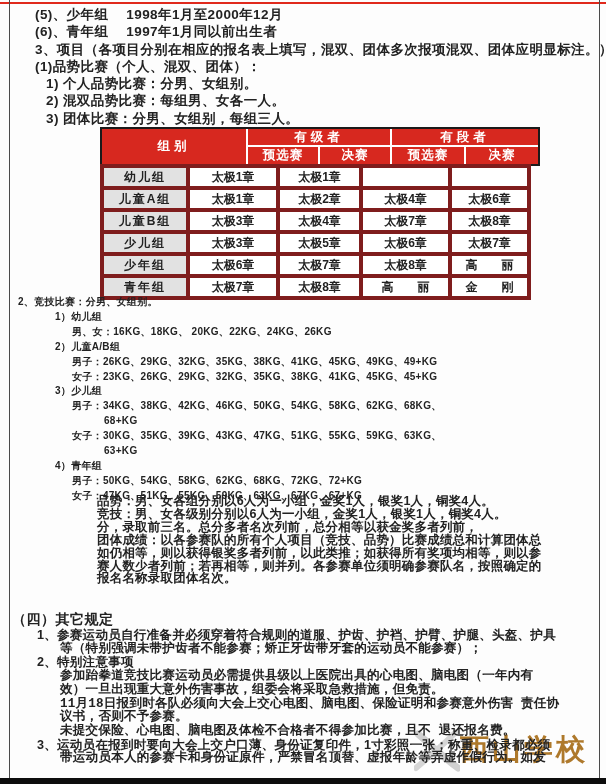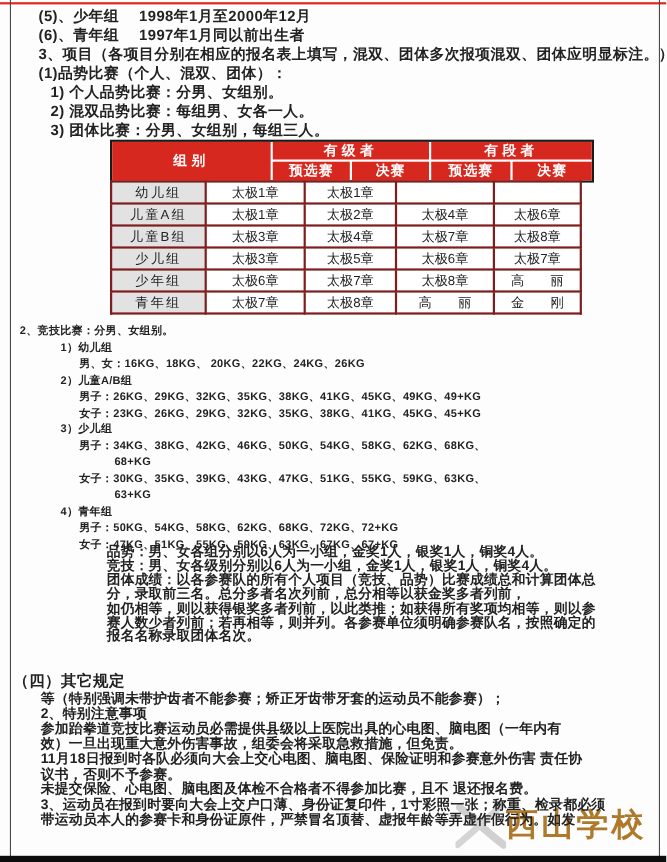--- a/index.html
+++ b/index.html
@@ -36,43 +36,43 @@
   }
   .hc.group{width:144px;}
   .hgrp{display:flex;flex-direction:column;gap:2px;}
   .hgrp.g1{width:142px;}
   .hgrp.g2{flex:1;}
   .hc.span-top{height:16px;text-align:right;}
   .hsub{display:flex;gap:2px;flex:1;}
   .hsub .hc{flex:1;letter-spacing:1px;}
   .tbody{border-collapse:collapse;margin-top:-2px;table-layout:fixed;width:427px;}
   .tbody td{
-    border:2px solid #7f1d1d;height:18px;
+    border:4px solid #7f1d1d;height:18px;
     text-align:center;vertical-align:middle;
-    font-size:12px;font-weight:normal;padding:0;
+    font-size:12px;font-weight:bold;padding:0;
     background:#ffffff;white-space:pre;
   }
   .tbody tr td:first-child{background:#e2e2e2;letter-spacing:2px;}
   .tbody{border:2px solid #1a1a1a;}
 
   
   .sec-b1{position:absolute;left:18px;top:295px;font-size:10px;line-height:14.9px;letter-spacing:0.3px;z-index:2;}
   .b1{margin-left:25px;}
   .b2{margin-left:37px;}
   .b3{margin-left:54px;}
   .b4{margin-left:86px;}
 
   
   .sec-b2{position:absolute;left:97px;top:495px;font-size:12.5px;line-height:12.9px;letter-spacing:0.2px;z-index:2;}
   .m1{margin-left:36px;}
 
   
   .sec-c-heading{position:absolute;left:12px;top:611px;font-size:14px;letter-spacing:0.5px;z-index:2;}
   .sec-c{position:absolute;left:37px;top:629px;font-size:12.6px;line-height:13.7px;letter-spacing:0.2px;z-index:2;}
-  .c1{}
+  .c1{margin-left:23px;font-family:Liberation Mono, monospace;}
 
   
   .watermark{
     position:absolute;left:414px;top:728px;z-index:1;
     display:flex;align-items:center;opacity:0.85;
   }
   .watermark-text{
     font-size:29px;color:#a16207;letter-spacing:3px;font-weight:bold;white-space:pre;
   }
 </style>
@@ -190,29 +190,30 @@
     <div class="ln b3">女子：30KG、35KG、39KG、43KG、47KG、51KG、55KG、59KG、63KG、</div>
     <div class="ln b4">63+KG</div>
     <div class="ln b2">4）青年组</div>
     <div class="ln b3">男子：50KG、54KG、58KG、62KG、68KG、72KG、72+KG</div>
     <div class="ln b3">女子：47KG、51KG、55KG、59KG、63KG、67KG、67+KG</div>
   </div>
 
   <div class="sec-b2">
     <div class="ln">品势：男、女各组分别以6人为一小组，金奖1人，银奖1人，铜奖4人。</div>
     <div class="ln">竞技：男、女各级别分别以6人为一小组，金奖1人，银奖1人，铜奖4人。</div>
+    <div class="ln">分，录取前三名。总分多者名次列前，总分相等以获金奖多者列前，</div>
     <div class="ln">团体成绩：以各参赛队的所有个人项目（竞技、品势）比赛成绩总和计算团体总</div>
-    <div class="ln">分，录取前三名。总分多者名次列前，总分相等以获金奖多者列前，</div>
     <div class="ln">如仍相等，则以获得银奖多者列前，以此类推；如获得所有奖项均相等，则以参</div>
     <div class="ln">赛人数少者列前；若再相等，则并列。各参赛单位须明确参赛队名，按照确定的</div>
     <div class="ln">报名名称录取团体名次。</div>
   </div>
 
   <div class="sec-c-heading ln">（四）其它规定</div>
   <div class="sec-c">
+    <div class="ln">1、参赛运动员自行准备并必须穿着符合规则的道服、护齿、护裆、护臂、护腿、头盔、护具</div>
     <div class="ln c1">等（特别强调未带护齿者不能参赛；矫正牙齿带牙套的运动员不能参赛）；</div>
     <div class="ln">2、特别注意事项</div>
     <div class="ln c1">参加跆拳道竞技比赛运动员必需提供县级以上医院出具的心电图、脑电图（一年内有</div>
     <div class="ln c1">效）一旦出现重大意外伤害事故，组委会将采取急救措施，但免责。</div>
     <div class="ln c1">11月18日报到时各队必须向大会上交心电图、脑电图、保险证明和参赛意外伤害 责任协</div>
     <div class="ln c1">议书，否则不予参赛。</div>
     <div class="ln c1">未提交保险、心电图、脑电图及体检不合格者不得参加比赛，且不 退还报名费。</div>
     <div class="ln">3、运动员在报到时要向大会上交户口薄、身份证复印件，1寸彩照一张；称重、检录都必须</div>
     <div class="ln c1">带运动员本人的参赛卡和身份证原件，严禁冒名顶替、虚报年龄等弄虚作假行为。如发</div>
   </div>

